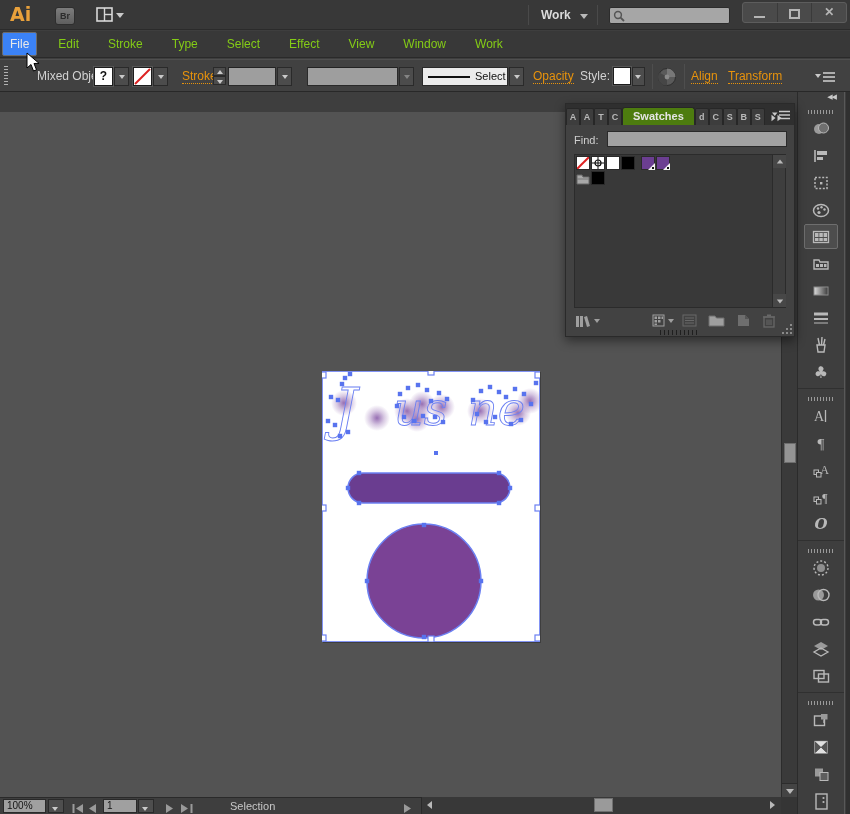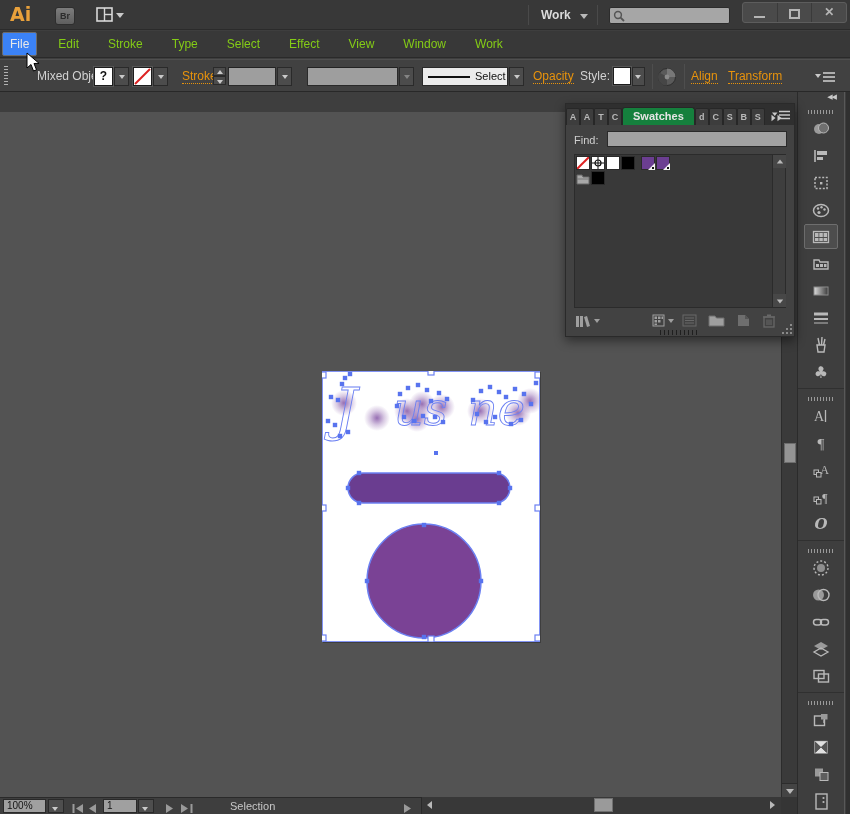--- a/index.html
+++ b/index.html
@@ -126,21 +126,21 @@
   .dock-icon svg { display:block; }
 
   
   .panel { position:absolute; left:565px; top:103px; width:230px; height:234px; background:#424242;
            box-shadow:0 4px 10px rgba(0,0,0,.45); border:1px solid #2a2a2a; }
   .panel-tabs { position:absolute; left:0; top:0; width:228px; height:21px; background:#2f2f2f; display:flex;
                 align-items:flex-end; }
   .minitab { width:14px; height:17px; background:#3d3d3d; border:1px solid #272727; border-bottom:none;
              color:#b9b9b9; font-size:9px; font-weight:bold; text-align:center; line-height:16px; overflow:hidden;
              border-radius:2px 2px 0 0; }
-  .maintab { height:18px; background:#15803d; border:1px solid #272727; border-bottom:none; color:#e5e5e5;
+  .maintab { height:18px; background:#4d7c0f; border:1px solid #272727; border-bottom:none; color:#e5e5e5;
              font-size:11px; font-weight:bold; padding:2px 10px 0 10px; border-radius:3px 3px 0 0; }
   .tab-overflow { margin-left:6px; margin-bottom:3px; color:#c9c9c9; display:flex; gap:1px; }
   .tab-overflow .tri-right { border-left-color:#c9c9c9; transform:scale(.8); }
   .panel-menu2 { position:absolute; right:4px; top:6px; }
   .find-row { position:absolute; left:8px; top:29px; }
   .find-label { color:#cfcfcf; font-size:11px; }
   .find-input { position:absolute; left:33px; top:-2px; width:180px; height:16px; background:#a2a2a2;
                 border:1px solid #2a2a2a; }
   .swatch-list { position:absolute; left:8px; top:50px; width:212px; height:154px; background:#393939;
                  border:1px solid #2b2b2b; }

